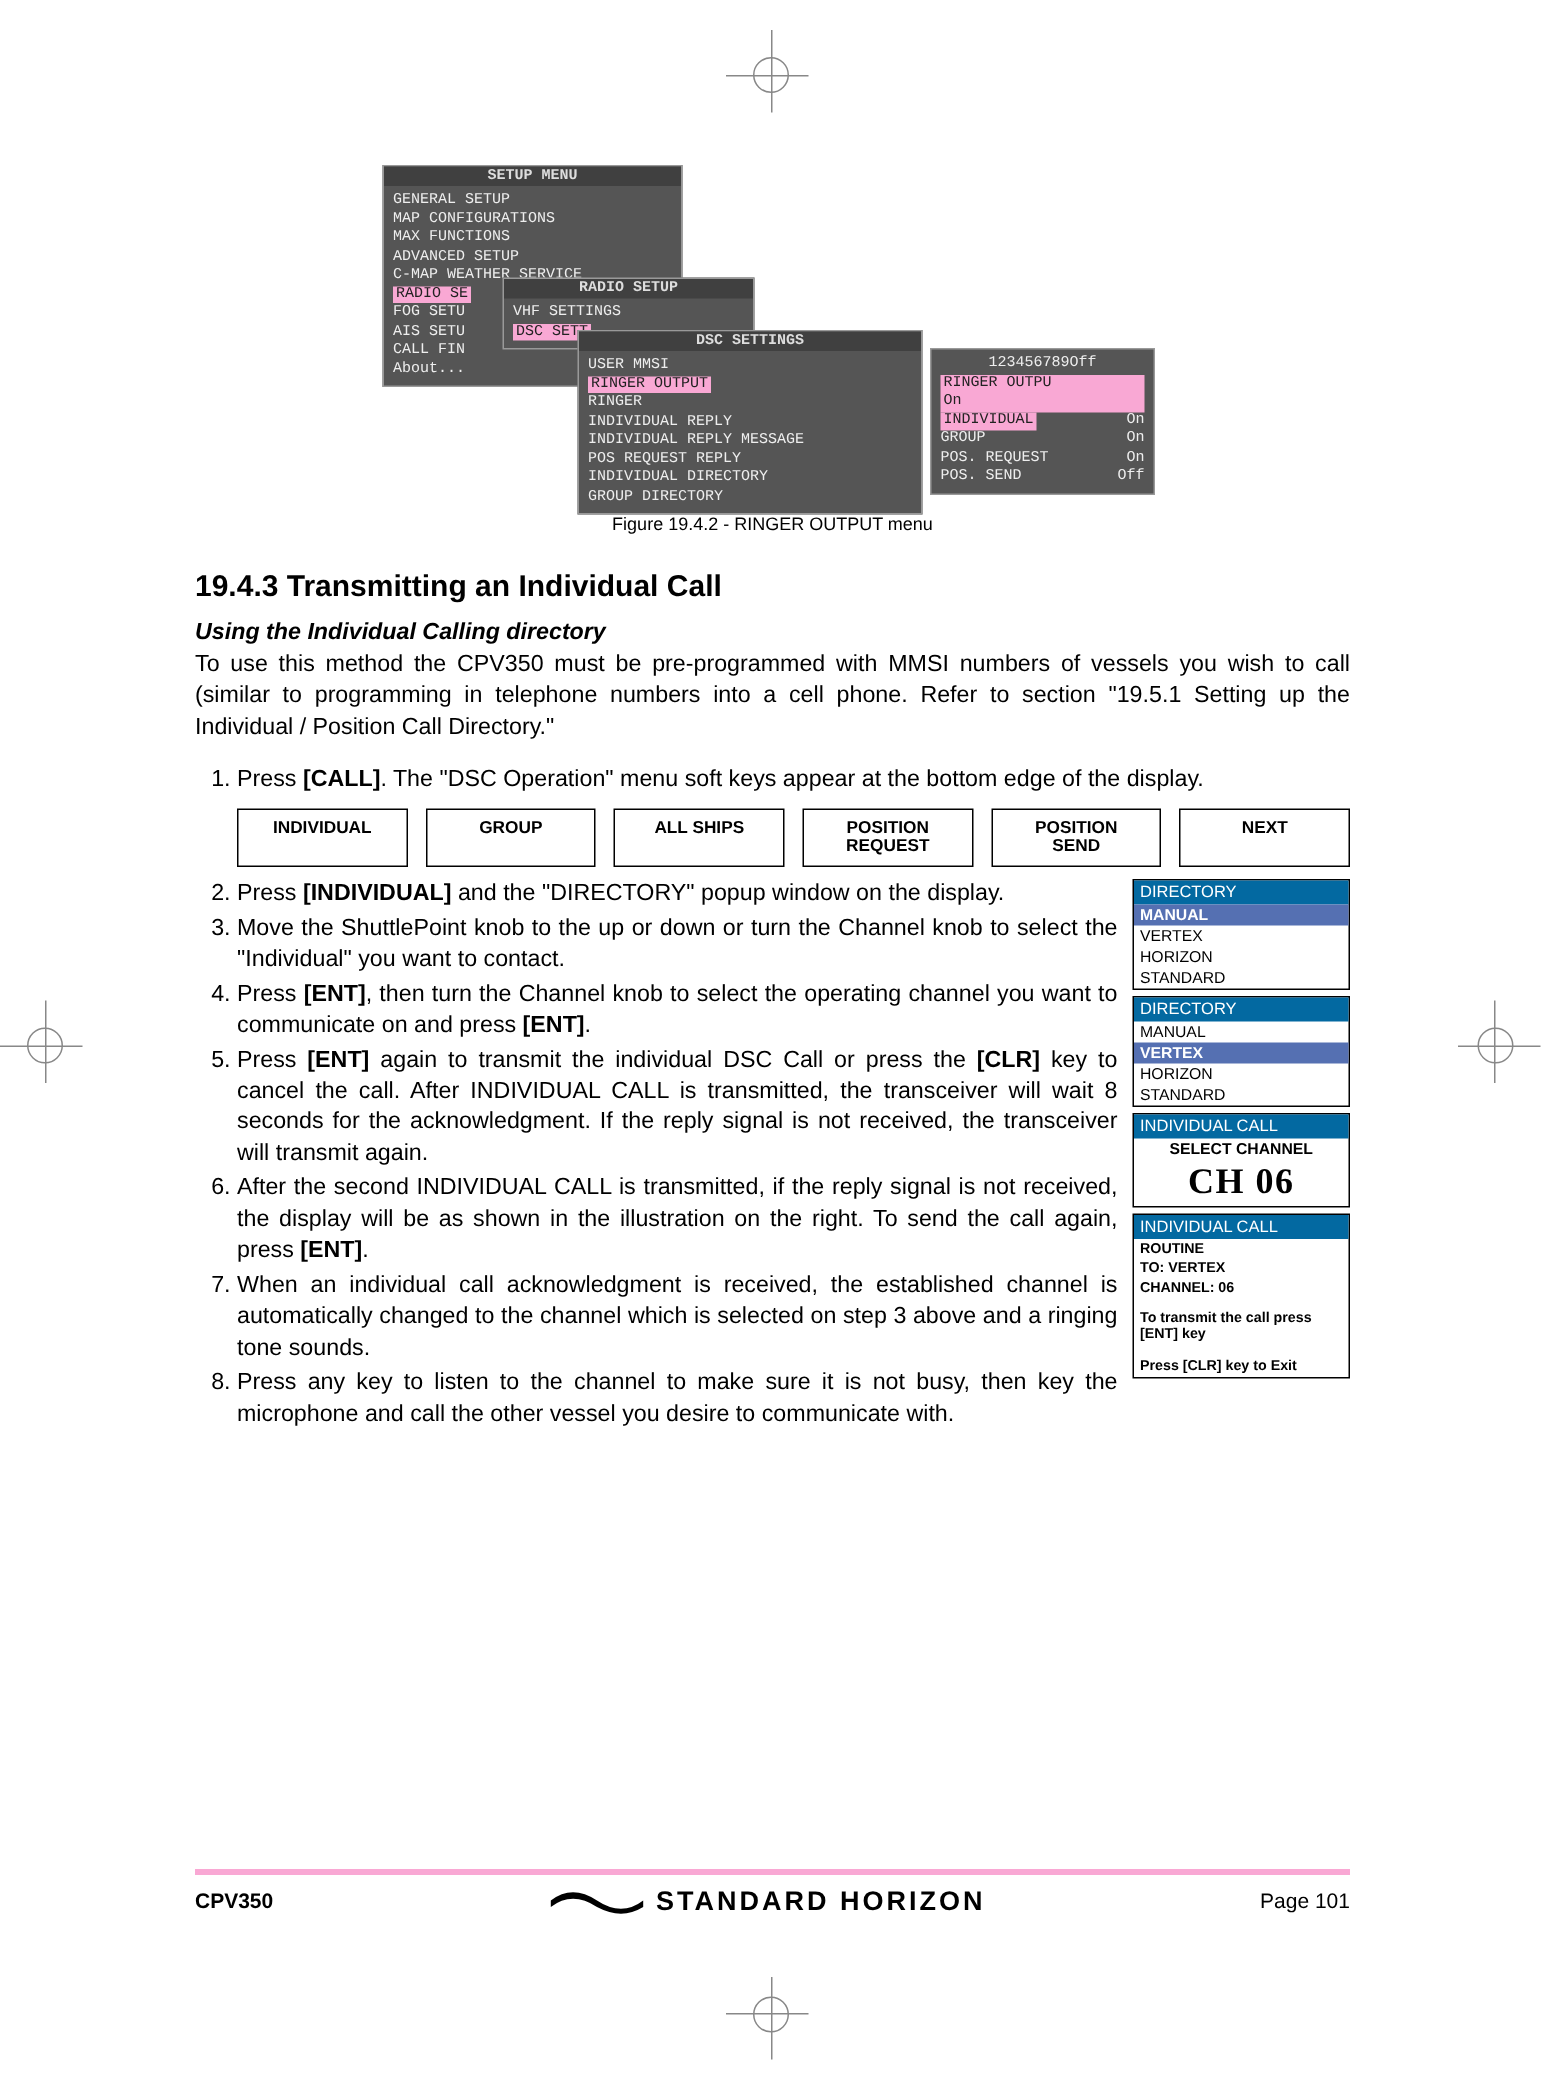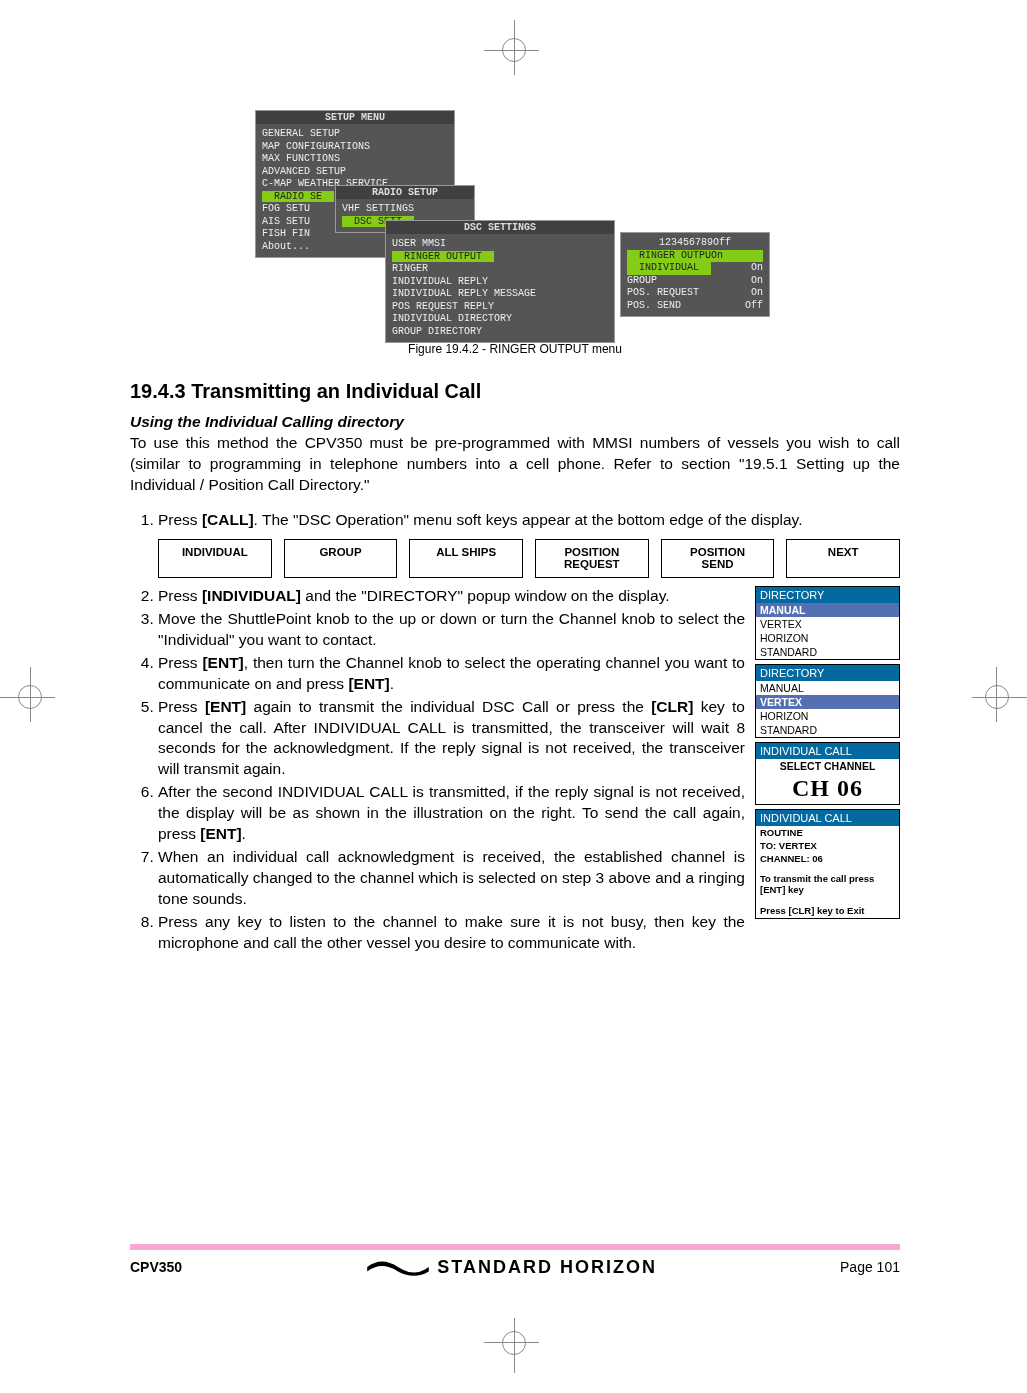--- a/index.html
+++ b/index.html
@@ -50,21 +50,21 @@
     width: 520px;
     height: 220px;
     position: relative;
     font-family: "Courier New", monospace;
     font-size: 10px;
     color: #eee;
   }
   .mbox { position: absolute; background: #555; border: 1px solid #999; padding: 4px 6px; }
   .mbox .title { background: #404040; color: #ddd; padding: 1px 6px; margin: -4px -6px 4px -6px; font-weight: bold; text-align:center; font-size:10px; }
   .mbox .row { white-space: pre; line-height: 1.25; }
-  .hl { background: #84cc16; color: #222; padding: 0 12px; }
+  .hl { background: #f9a8d4; color: #222; padding: 0 2px; }
 
   .figure-caption { text-align: center; font-size: 12px; margin: 10px 0 24px; }
 
   h2.section { font-family: Arial, sans-serif; font-size: 20px; font-weight: bold; margin-bottom: 10px; }
 
   p.body { font-size: 15.5px; line-height: 1.35; margin-bottom: 14px; text-align: justify; }
 
   p.subhead { font-size: 15.5px; font-style: italic; font-weight: bold; margin-bottom: 2px; }
 
   ol.steps { list-style: decimal; padding-left: 28px; font-size: 15.5px; line-height: 1.35; }
@@ -84,21 +84,21 @@
   .ui-box .note { font-size: 9.5px; padding: 2px 4px; font-weight: bold; }
 
   .steps-narrow li { padding-right: 155px; }
   .step1-full { padding-right: 0 !important; }
 
   .footer {
     position: absolute;
     left: 130px;
     width: 770px;
     bottom: 115px;
-    border-top: 6px solid #f9a8d4;
+    border-top: 4px solid #f9a8d4;
     padding-top: 6px;
     display: flex;
     align-items: center;
     justify-content: space-between;
     font-size: 14px;
   }
   .footer .brand { display: flex; align-items: center; gap: 6px; font-weight: bold; letter-spacing: 2px; font-size: 18px; }
   .footer .brand svg { height: 22px; }
 </style>
 </head>
@@ -124,25 +124,25 @@
     <div class="mbox" style="left:0;top:0;width:200px;">
       <div class="title">SETUP MENU</div>
       <div class="row">GENERAL SETUP</div>
       <div class="row">MAP CONFIGURATIONS</div>
       <div class="row">MAX FUNCTIONS</div>
       <div class="row">ADVANCED SETUP</div>
       <div class="row">C-MAP WEATHER SERVICE</div>
       <div class="row"><span class="hl">RADIO SE</span></div>
       <div class="row">FOG SETU</div>
       <div class="row">AIS SETU</div>
-      <div class="row">FISH FIN</div>
+      <div class="row">CALL FIN</div>
       <div class="row">About...</div>
     </div>
 
-    <div class="mbox" style="left:80px;top:75px;width:140px;">
+    <div class="mbox" style="left:80px;top:75px;width:168px;">
       <div class="title">RADIO SETUP</div>
       <div class="row">VHF SETTINGS</div>
       <div class="row"><span class="hl">DSC SETT</span></div>
     </div>
 
     <div class="mbox" style="left:130px;top:110px;width:230px;">
       <div class="title">DSC SETTINGS</div>
       <div class="row">USER MMSI</div>
       <div class="row"><span class="hl">RINGER OUTPUT</span></div>
       <div class="row">RINGER</div>
@@ -151,21 +151,21 @@
       <div class="row">POS REQUEST REPLY</div>
       <div class="row">INDIVIDUAL DIRECTORY</div>
       <div class="row">GROUP DIRECTORY</div>
     </div>
 
     <div class="mbox" style="left:365px;top:122px;width:150px;">
       <div class="row" style="display:flex;justify-content:center;">
         <span>123456789</span>
         <span>Off</span>
       </div>
-      <div class="row"><span class="hl" style="display:flex;"><span>RINGER OUTPU</span><span>On</span></span></div>
+      <div class="row"><span class="hl" style="display:flex;justify-content:space-between;flex-direction:column;"><span>RINGER OUTPU</span><span>On</span></span></div>
       <div class="row" style="display:flex;justify-content:space-between;"><span class="hl">INDIVIDUAL</span><span>On</span></div>
       <div class="row" style="display:flex;justify-content:space-between;"><span>GROUP</span><span>On</span></div>
       <div class="row" style="display:flex;justify-content:space-between;"><span>POS. REQUEST</span><span>On</span></div>
       <div class="row" style="display:flex;justify-content:space-between;"><span>POS. SEND</span><span>Off</span></div>
     </div>
   </div>
 
   <p class="figure-caption">Figure 19.4.2 - RINGER OUTPUT menu</p>
 
   <h2 class="section">19.4.3 Transmitting an Individual Call</h2>

